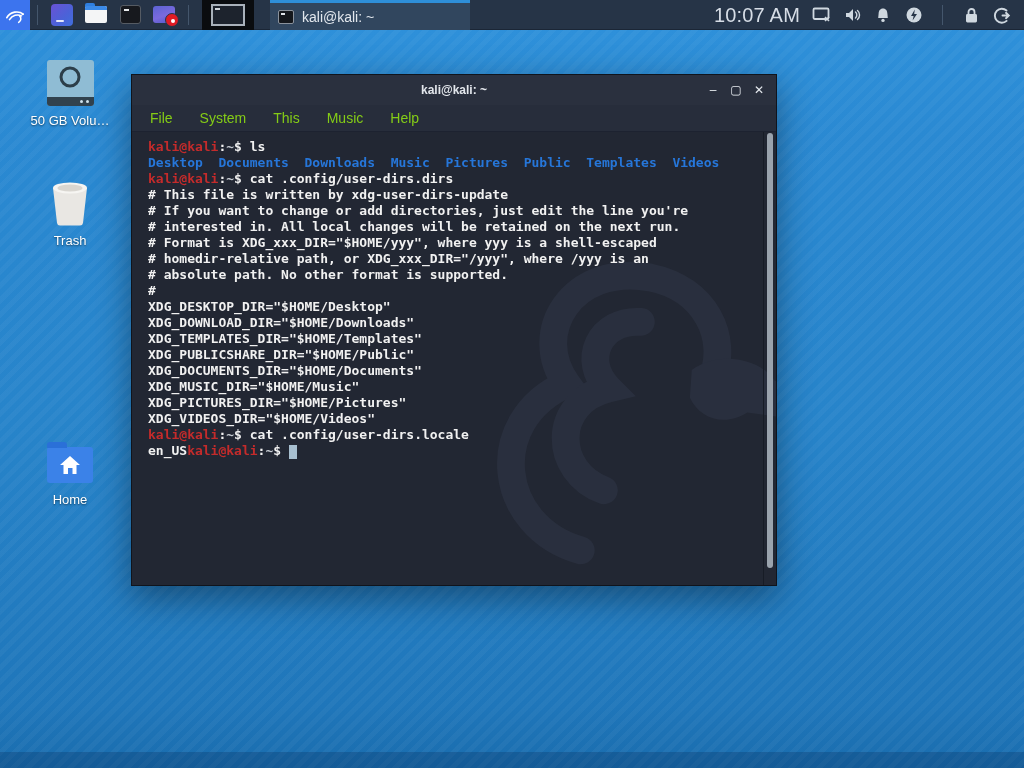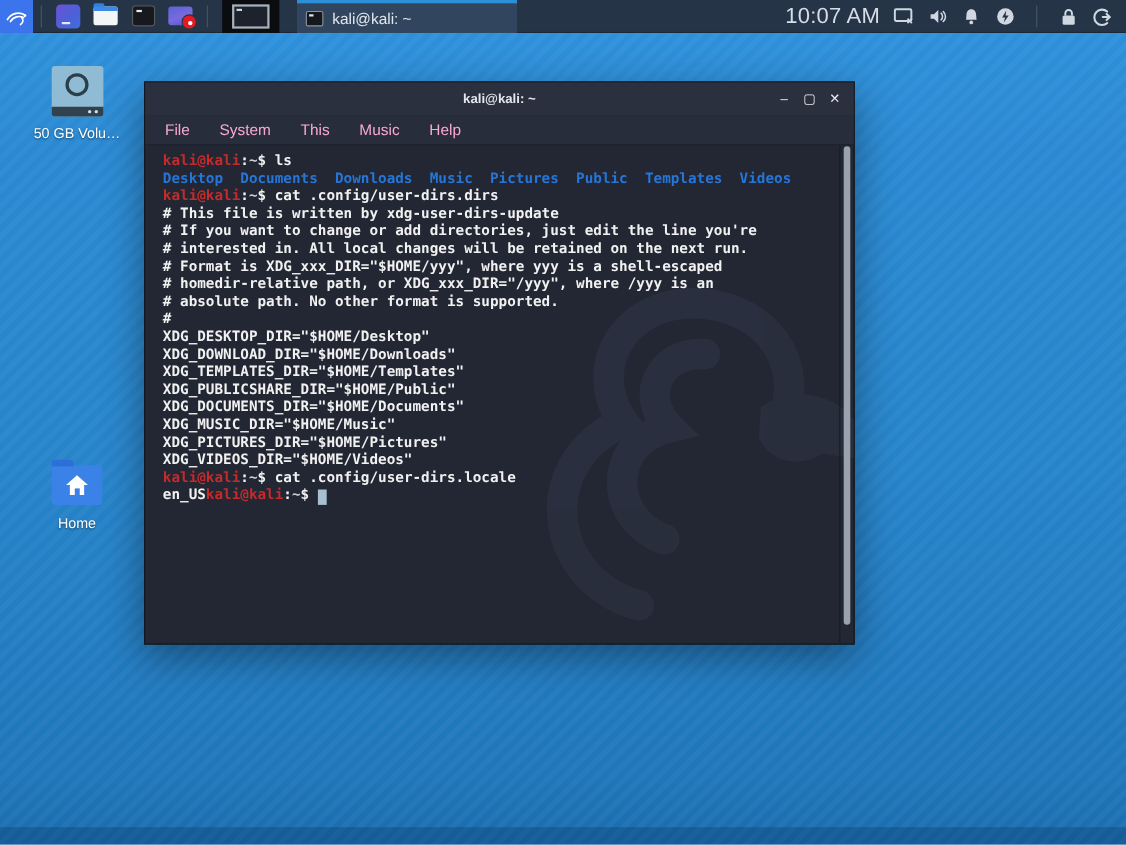--- a/index.html
+++ b/index.html
@@ -85,21 +85,21 @@
   .term-win { position:absolute; left:131px; top:74px; width:646px; height:512px;
     background:#222733; border:1px solid #10141c; box-shadow:0 12px 34px rgba(0,0,0,.38);
     display:flex; flex-direction:column; z-index:20; }
   .titlebar { height:30px; background:#2a303e; position:relative; flex:0 0 auto;
     display:flex; align-items:center; justify-content:center; }
   .title-text { color:#e3e7ec; font-size:12px; font-weight:bold; }
   .win-controls { position:absolute; right:10px; top:0; height:30px; display:flex; align-items:center; gap:9px; }
   .wc { color:#e6eaef; font-size:12px; width:14px; text-align:center; cursor:default; }
   .menubar { height:27px; background:#272d3b; display:flex; align-items:center; gap:27px;
     padding-left:18px; flex:0 0 auto; border-bottom:1px solid #1d2230; }
-  .menu-item { color:#f9a8d4; font-size:14px; }
+  .menu-item { color:#84cc16; font-size:14px; }
   .term-body { position:relative; flex:1; overflow:hidden; }
   .watermark { position:absolute; left:310px; top:90px; width:370px; height:370px; opacity:.85; }
   .term-out { position:relative; padding:7px 20px 0 16px;
     font-family:"DejaVu Sans Mono", monospace; font-size:13px; font-weight:bold; line-height:16px;
     white-space:pre; z-index:2; }
   .tline { height:16px; }
   .w   { color:#f1f1f1; }
   .red { color:#c42b2b; }
   .blue{ color:#2676d9; }
   .dim { color:#c8cdd4; }
@@ -201,23 +201,33 @@
         <span class="ring"></span>
         <span class="bar">
             <i style="right:5px;"></i>
             <i style="right:11px;"></i>
           </span>
       </div>
     </div>
     <div class="lbl">50 GB Volu…</div>
   </div>
 
-
-
-  <div class="dicon" style="left:26px; top:411px;">
+  <div class="dicon" style="left:26px; top:176px;">
+    <div class="art">
+      <svg width="42" height="46" viewBox="0 0 42 46">
+        <path d="M4 8 L8 43 a3 3 0 0 0 3 2.5 h20 a3 3 0 0 0 3 -2.5 L38 8 z" fill="#e9e7e3"></path>
+        <ellipse cx="21" cy="8" rx="17" ry="5.5" fill="#f6f5f2"></ellipse>
+        <ellipse cx="21" cy="8" rx="12.5" ry="3.6" fill="#d9d6d0"></ellipse>
+      </svg>
+    </div>
+    <div class="lbl">Trash</div>
+  </div>
+
+
+  <div class="dicon" style="left:26px; top:435px;">
     <div class="art">
       <div class="folder-home">
         <svg width="46" height="36" viewBox="0 0 46 36" style="position:absolute;left:0;top:0;">
           <path d="M23 9 L13 18 h3.5 v9 h13 v-9 H33 z" fill="#ffffff"></path>
           <rect x="21" y="21" width="4.5" height="6" fill="#3b82e8"></rect>
         </svg>
       </div>
     </div>
     <div class="lbl">Home</div>
   </div>

